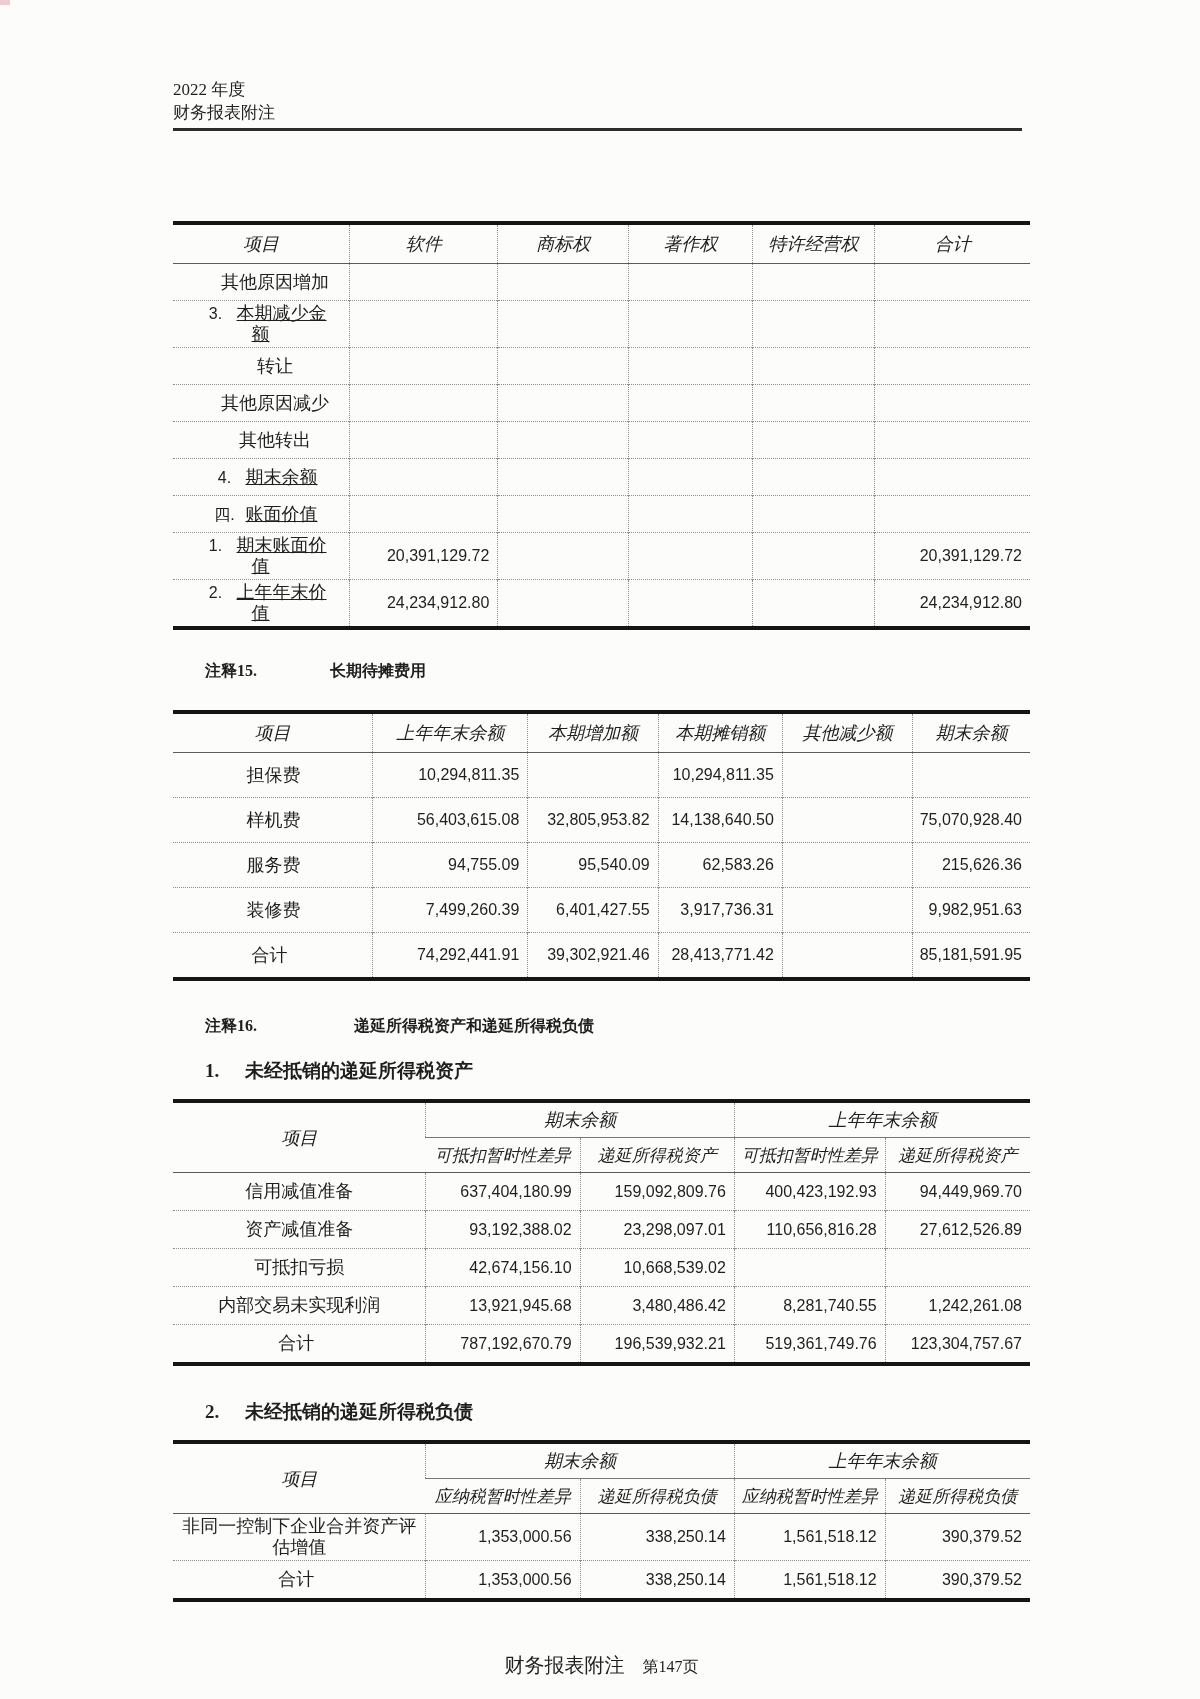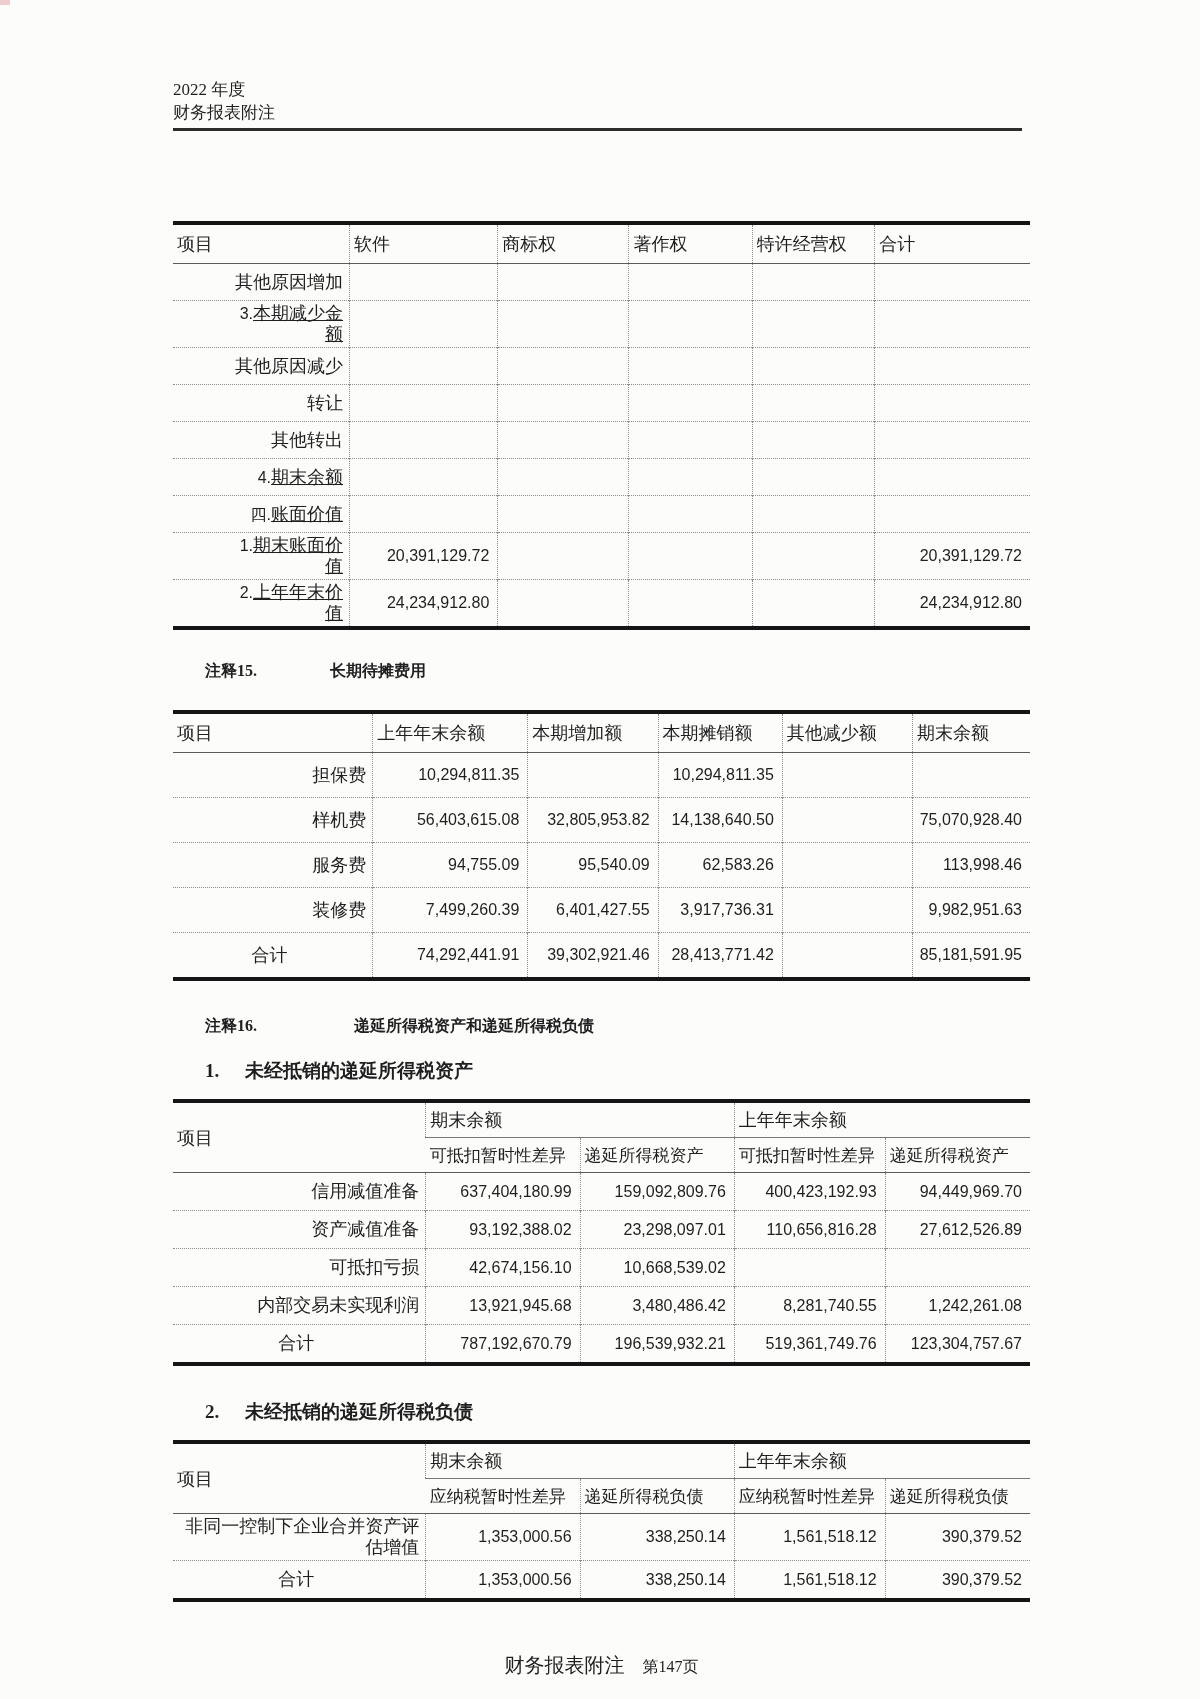--- a/index.html
+++ b/index.html
@@ -20,33 +20,33 @@
 
   
   table{
     border-collapse:collapse;width:100%;table-layout:fixed;
     border-top:4px solid #151515;border-bottom:4px solid #151515;
   }
   .t1{margin-top:90px;}
   .t2{margin-top:26px;}
   #t3{margin-top:16px;}
   #t4{margin-top:16px;}
-  th{font-weight:normal;font-size:18px;text-align:left;padding:2px 4px;height:34px;
-     border-bottom:1px solid #5a5a5a;}
+  th{font-weight:normal;font-size:18px;text-align:center;padding:2px 4px;height:34px;
+     border-bottom:1px solid #5a5a5a;font-style:italic;}
   th+th,td+td{border-left:1px dotted #8d8d8d;}
   td{height:32px;padding:2px 6px;vertical-align:middle;}
   tbody tr+tr td{border-top:1px dotted #8d8d8d;}
   .t2 td{height:40px;}
   .t2 .lab{padding-left:8px;}
   .t34 thead th{height:30px;}
   .t34 th.grp{border-bottom:1px solid #777;}
   .t34 th.sub{font-size:17px;}
   .t34 td{height:33px;}
 
-  .lab{font-size:18px;line-height:21px;text-align:right;}
+  .lab{font-size:18px;line-height:21px;text-align:center;}
   .lab .lbl{white-space:pre-line;}
   .lab.indent{padding-left:34px;}
   .lab.hang{padding-left:5px;text-decoration:underline;}
   .hang .num{display:inline-block;width:42px;font-size:16px;
              font-family:"Liberation Sans","DejaVu Sans",sans-serif;}
   .lab.total{text-align:center;padding-left:0;}
   .val{text-align:right;padding-right:8px;font-size:16px;
        font-family:"Liberation Sans","DejaVu Sans",sans-serif;}
 
   
@@ -105,29 +105,29 @@
         <tr>
           <td class="lab hang"><span class="num">3.</span><span class="lbl">本期减少金
 额</span></td>
           <td class="val"></td>
           <td class="val"></td>
           <td class="val"></td>
           <td class="val"></td>
           <td class="val"></td>
         </tr>
         <tr>
+          <td class="lab indent"><span class="lbl">转让</span></td>
+          <td class="val"></td>
+          <td class="val"></td>
+          <td class="val"></td>
+          <td class="val"></td>
+          <td class="val"></td>
+        </tr>
+        <tr>
           <td class="lab indent"><span class="lbl">其他原因减少</span></td>
-          <td class="val"></td>
-          <td class="val"></td>
-          <td class="val"></td>
-          <td class="val"></td>
-          <td class="val"></td>
-        </tr>
-        <tr>
-          <td class="lab indent"><span class="lbl">转让</span></td>
           <td class="val"></td>
           <td class="val"></td>
           <td class="val"></td>
           <td class="val"></td>
           <td class="val"></td>
         </tr>
         <tr>
           <td class="lab indent"><span class="lbl">其他转出</span></td>
           <td class="val"></td>
           <td class="val"></td>
@@ -212,21 +212,21 @@
           <td class="val">14,138,640.50</td>
           <td class="val"></td>
           <td class="val">75,070,928.40</td>
         </tr>
         <tr>
           <td class="lab plain"><span class="lbl">服务费</span></td>
           <td class="val">94,755.09</td>
           <td class="val">95,540.09</td>
           <td class="val">62,583.26</td>
           <td class="val"></td>
-          <td class="val">113,998.46</td>
+          <td class="val">215,626.36</td>
         </tr>
         <tr>
           <td class="lab plain"><span class="lbl">装修费</span></td>
           <td class="val">7,499,260.39</td>
           <td class="val">6,401,427.55</td>
           <td class="val">3,917,736.31</td>
           <td class="val"></td>
           <td class="val">9,982,951.63</td>
         </tr>
         <tr>

